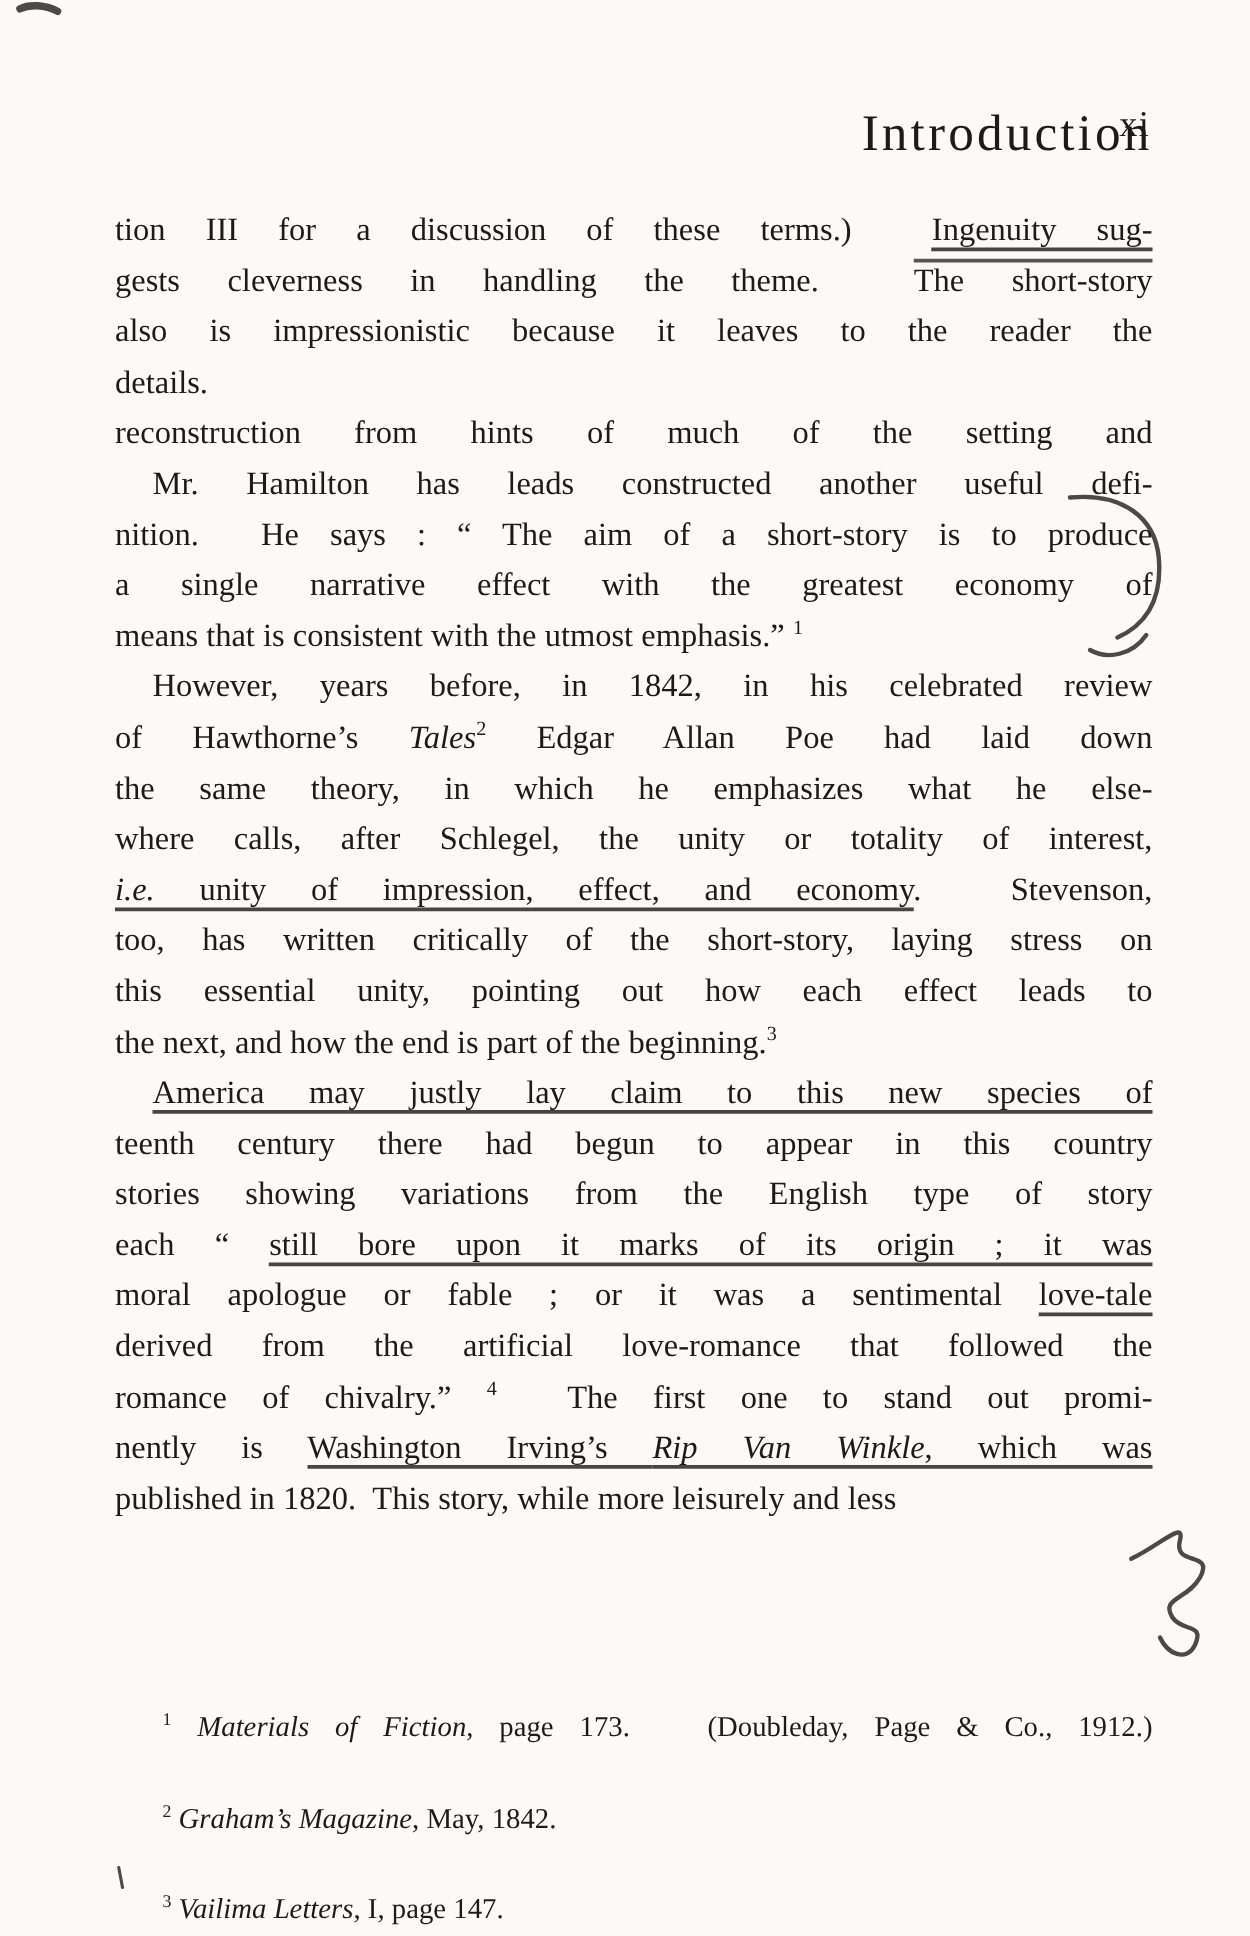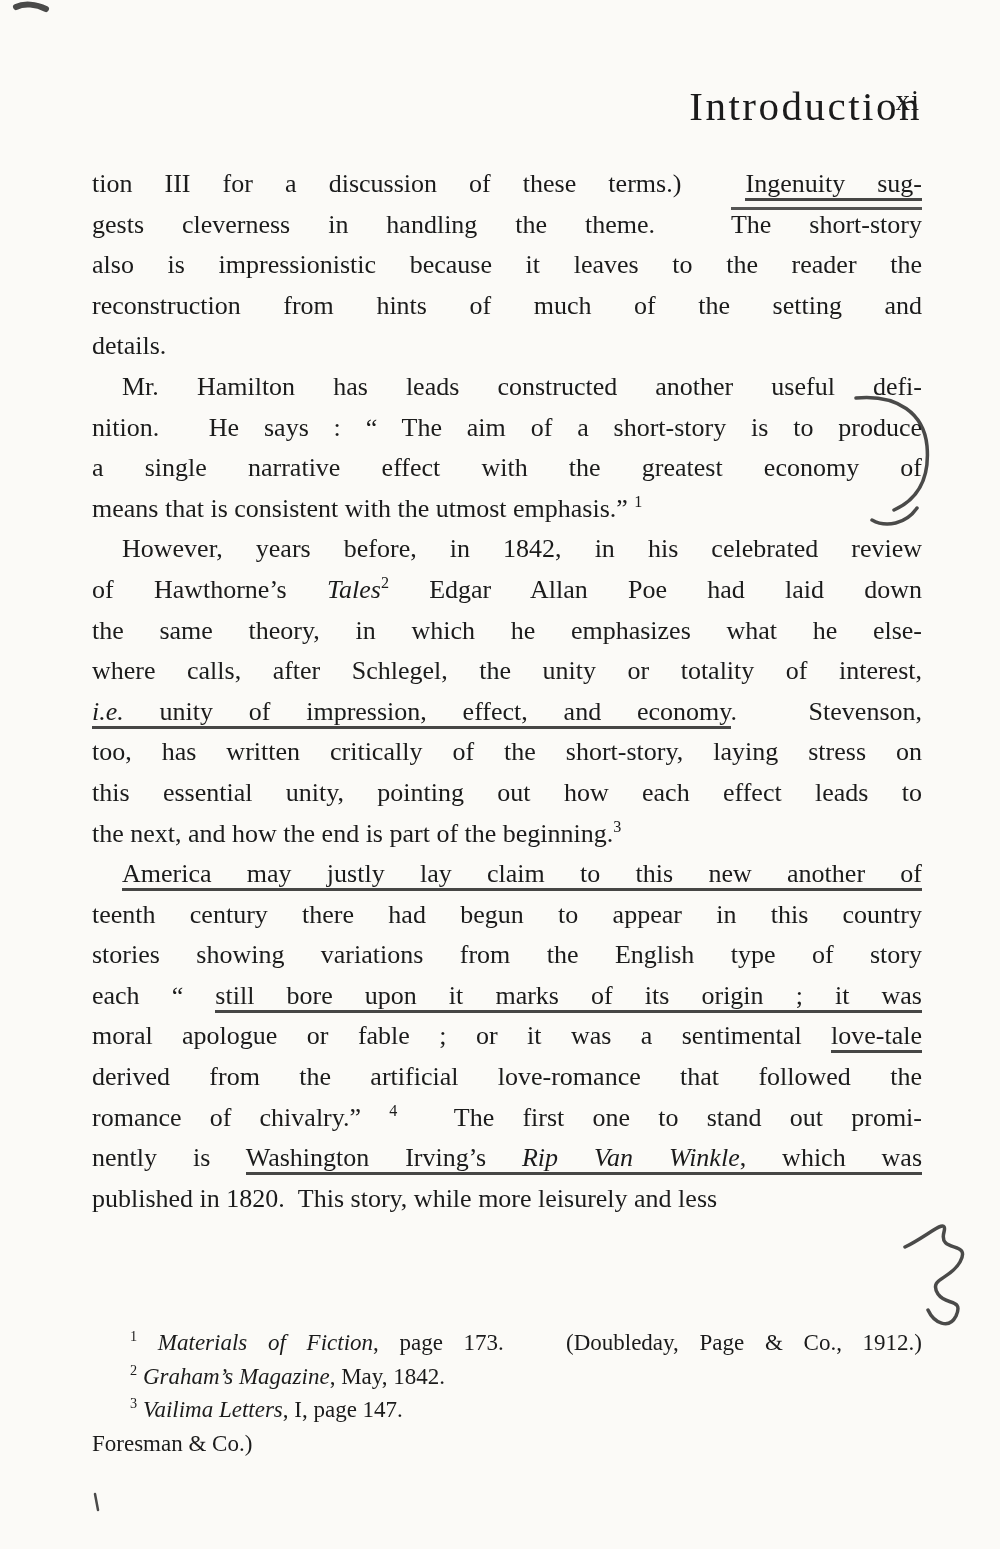--- a/index.html
+++ b/index.html
@@ -24,21 +24,21 @@
   .folio{position:absolute;right:2px;top:2px;font-size:29px;letter-spacing:1px;}
   .textblock{position:absolute;left:92px;top:164px;width:830px;}
   .line{
     font-size:26px;line-height:40.6px;
     text-align:justify;text-align-last:justify;
   }
   .line.no-just{text-align-last:left;}
   .line.indent{padding-left:30px;}
   .footnotes{position:absolute;left:92px;top:1326px;width:830px;}
   .footnotes .line{font-size:23px;line-height:33.5px;}
-  .footnotes .line.indent{padding-left:38px;}
+  .footnotes .line.indent{padding-left:38px;margin-top:39px;}
   .i{font-style:italic;}
   .u{border-bottom:3px solid rgba(38,38,38,0.85);}
   .o{border-top:3px solid rgba(38,38,38,0.78);}
   .sup{vertical-align:super;font-size:0.62em;line-height:0;}
   .marks{position:absolute;inset:0;pointer-events:none;}
   .marks path{fill:none;stroke:var(--pencil);stroke-linecap:round;stroke-linejoin:round;opacity:0.85;}
 </style>
 </head>
 <body>
 
@@ -46,35 +46,35 @@
 
   <header class="header">
     <div class="title">Introduction</div>
     <div class="folio">xi</div>
   </header>
 
   <main class="textblock">
       <div class="line"><span>tion III for a discussion of these terms.) &nbsp;</span><span class="u">Ingenuity sug-</span></div>
       <div class="line"><span>gests cleverness in handling the theme. &nbsp;</span><span class="o">The short-story</span></div>
       <div class="line"><span>also is impressionistic because it leaves to the reader the</span></div>
+      <div class="line no-just"><span>details.</span></div>
       <div class="line"><span>reconstruction from hints of much of the setting and</span></div>
-      <div class="line no-just"><span>details.</span></div>
       <div class="line indent"><span>Mr. Hamilton has leads constructed another useful defi-</span></div>
       <div class="line"><span>nition. &nbsp;He says : “ The aim of a short-story is to produce</span></div>
       <div class="line"><span>a single narrative effect with the greatest economy of</span></div>
       <div class="line no-just"><span>means that is consistent with the utmost emphasis.” </span><span class="sup">1</span></div>
       <div class="line indent"><span>However, years before, in 1842, in his celebrated review</span></div>
       <div class="line"><span>of Hawthorne’s </span><span class="i">Tales</span><span class="sup">2</span><span> Edgar Allan Poe had laid down</span></div>
       <div class="line"><span>the same theory, in which he emphasizes what he else-</span></div>
       <div class="line"><span>where calls, after Schlegel, the unity or totality of interest,</span></div>
       <div class="line"><span class="i u">i.e.</span><span class="u"> unity of impression, effect, and economy</span><span>. &nbsp;Stevenson,</span></div>
       <div class="line"><span>too, has written critically of the short-story, laying stress on</span></div>
       <div class="line"><span>this essential unity, pointing out how each effect leads to</span></div>
       <div class="line no-just"><span>the next, and how the end is part of the beginning.</span><span class="sup">3</span></div>
-      <div class="line indent"><span class="u">America may justly lay claim to this new another of</span></div>
+      <div class="line indent"><span class="u">America may justly lay claim to this new species of</span></div>
       <div class="line"><span>teenth century there had begun to appear in this country</span></div>
       <div class="line"><span>stories showing variations from the English type of story</span></div>
       <div class="line"><span>each “ </span><span class="u">still bore upon it marks of its origin ; it was</span></div>
       <div class="line"><span>moral apologue or fable ; or it was a sentimental </span><span class="u">love-tale</span></div>
       <div class="line"><span>derived from the artificial love-romance that followed the</span></div>
       <div class="line"><span>romance of chivalry.” </span><span class="sup">4</span><span> &nbsp;The first one to stand out promi-</span></div>
       <div class="line"><span>nently is </span><span class="u">Washington Irving’s </span><span class="i u">Rip Van Winkle</span><span class="u">, which was</span></div>
       <div class="line no-just"><span>published in 1820. &nbsp;This story, while more leisurely and less</span></div>
     </main>
 

